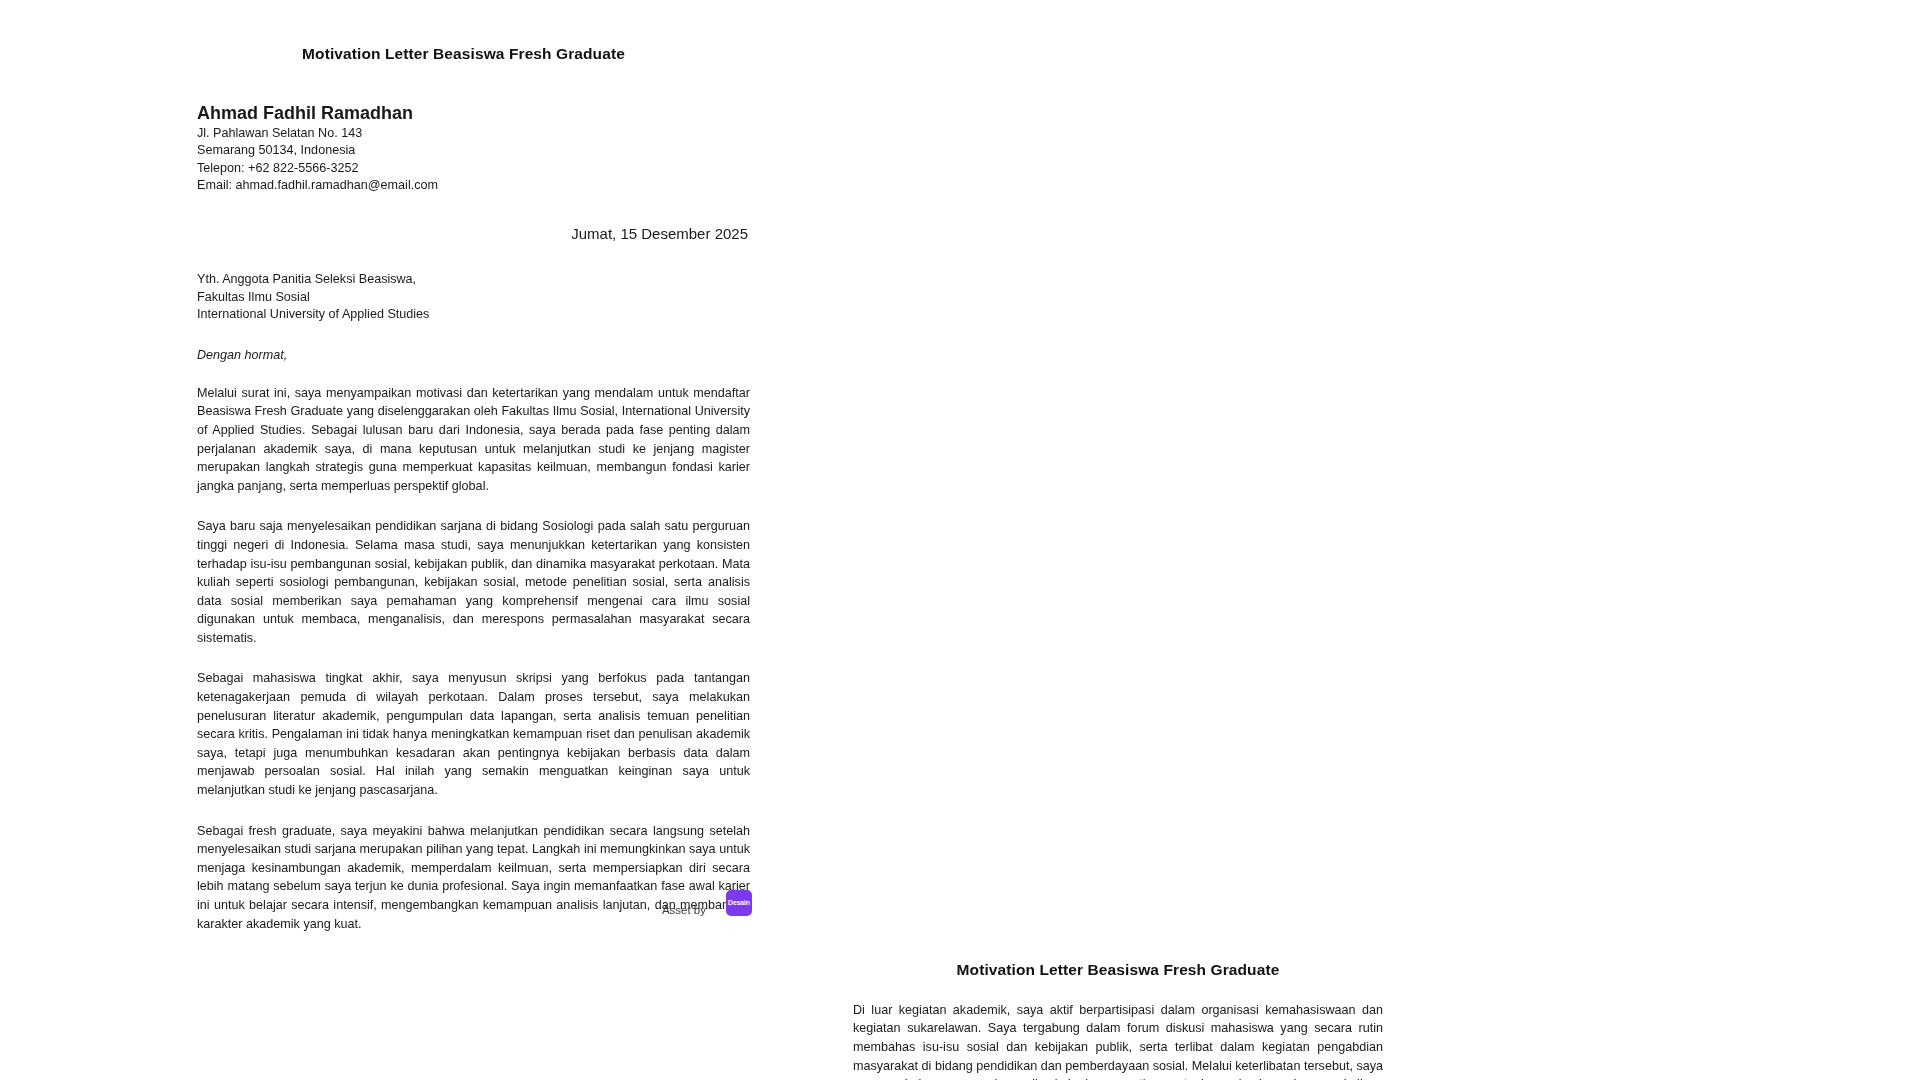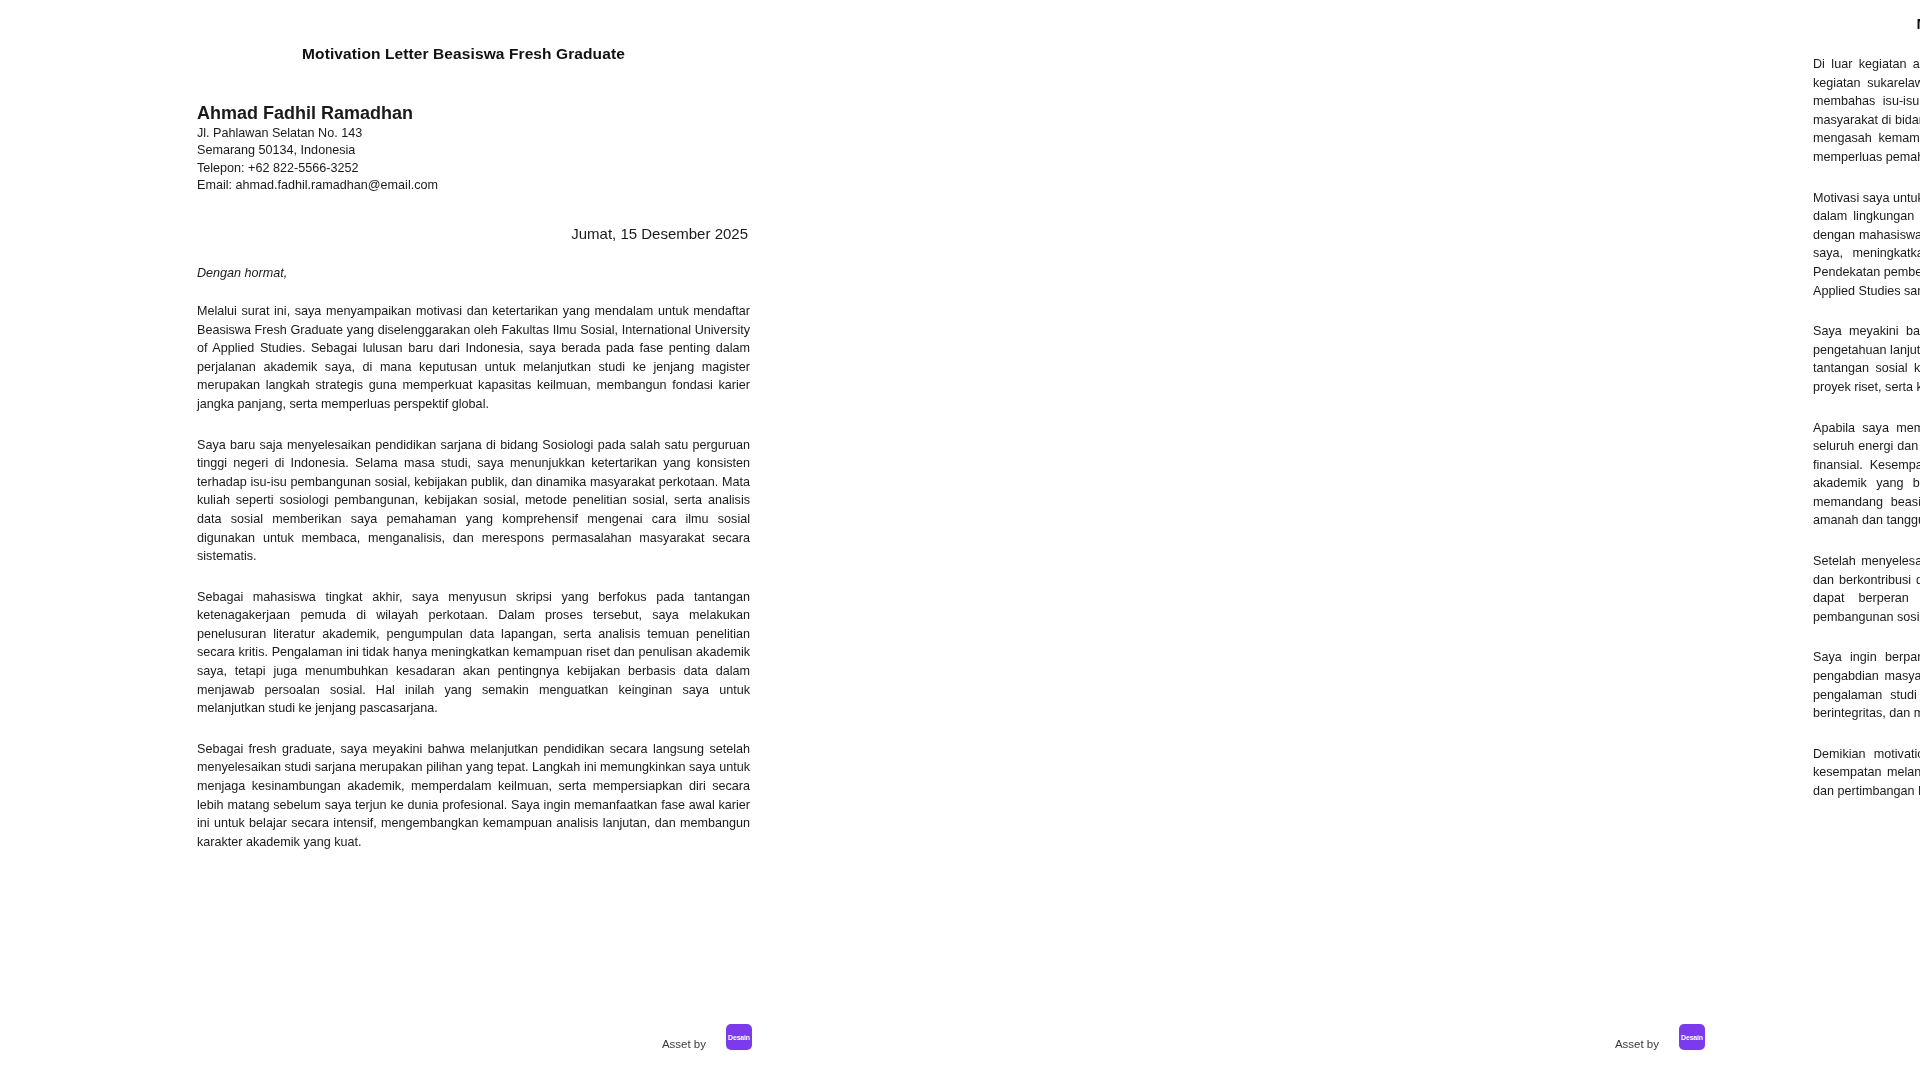--- a/index.html
+++ b/index.html
@@ -12,20 +12,21 @@
     height: 1080px;
     font-family: "Liberation Sans", sans-serif;
     color: #1a1a1a;
     overflow: hidden;
   }
   .spread {
     display: flex;
     width: 1920px;
     height: 1080px;
     background: #ffffff;
+    flex-direction: column;
   }
   .page {
     position: relative;
     width: 960px;
     height: 1080px;
     background: #ffffff;
     box-sizing: border-box;
   }
   .page-left {
     padding: 30px 210px 0 197px;
@@ -148,20 +149,25 @@
     <div class="sender-block">
       <span class="sender-name">Ahmad Fadhil Ramadhan</span>
       <span class="sender-line">Jl. Pahlawan Selatan No. 143</span>
       <span class="sender-line">Semarang 50134, Indonesia</span>
       <span class="sender-line">Telepon: +62 822-5566-3252</span>
       <span class="sender-line">Email: ahmad.fadhil.ramadhan@email.com</span>
     </div>
 
     <div class="date-line">Jumat, 15 Desember 2025</div>
 
+    <div class="recipient-block">
+      <span class="recipient-line">Yth. Anggota Panitia Seleksi Beasiswa,</span>
+      <span class="recipient-line">Fakultas Ilmu Sosial</span>
+      <span class="recipient-line">International University of Applied Studies</span>
+    </div>
 
     <div class="salutation">Dengan hormat,</div>
 
     <p class="body-para">Melalui surat ini, saya menyampaikan motivasi dan ketertarikan yang mendalam untuk mendaftar Beasiswa Fresh Graduate yang diselenggarakan oleh Fakultas Ilmu Sosial, International University of Applied Studies. Sebagai lulusan baru dari Indonesia, saya berada pada fase penting dalam perjalanan akademik saya, di mana keputusan untuk melanjutkan studi ke jenjang magister merupakan langkah strategis guna memperkuat kapasitas keilmuan, membangun fondasi <span class="misspell">karier</span> jangka panjang, serta memperluas perspektif global.</p>
     <p class="body-para">Saya baru saja menyelesaikan pendidikan sarjana di bidang Sosiologi pada salah satu perguruan tinggi negeri di Indonesia. Selama masa studi, saya menunjukkan ketertarikan yang konsisten terhadap isu-isu pembangunan sosial, kebijakan publik, dan dinamika masyarakat perkotaan. Mata kuliah seperti sosiologi pembangunan, kebijakan sosial, metode penelitian sosial, serta analisis data sosial memberikan saya pemahaman yang komprehensif mengenai cara ilmu sosial digunakan untuk membaca, menganalisis, dan merespons permasalahan masyarakat secara sistematis.</p>
     <p class="body-para">Sebagai mahasiswa tingkat akhir, saya menyusun skripsi yang berfokus pada tantangan ketenagakerjaan pemuda di wilayah perkotaan. Dalam proses tersebut, saya melakukan penelusuran literatur akademik, pengumpulan data lapangan, serta analisis temuan penelitian secara kritis. Pengalaman ini tidak hanya meningkatkan kemampuan riset dan penulisan akademik saya, tetapi juga menumbuhkan kesadaran akan pentingnya kebijakan berbasis data dalam menjawab persoalan sosial. Hal inilah yang semakin menguatkan keinginan saya untuk melanjutkan studi ke jenjang pascasarjana.</p>
     <p class="body-para">Sebagai fresh graduate, saya meyakini bahwa melanjutkan pendidikan secara langsung setelah menyelesaikan studi sarjana merupakan pilihan yang tepat. Langkah ini memungkinkan saya untuk menjaga kesinambungan akademik, memperdalam keilmuan, serta mempersiapkan diri secara lebih matang sebelum saya terjun ke dunia profesional. Saya ingin memanfaatkan fase awal karier ini untuk belajar secara intensif, mengembangkan kemampuan analisis lanjutan, dan membangun karakter akademik yang kuat.</p>
 
     <div class="footer">
       <span class="footer-label">Asset by</span>

